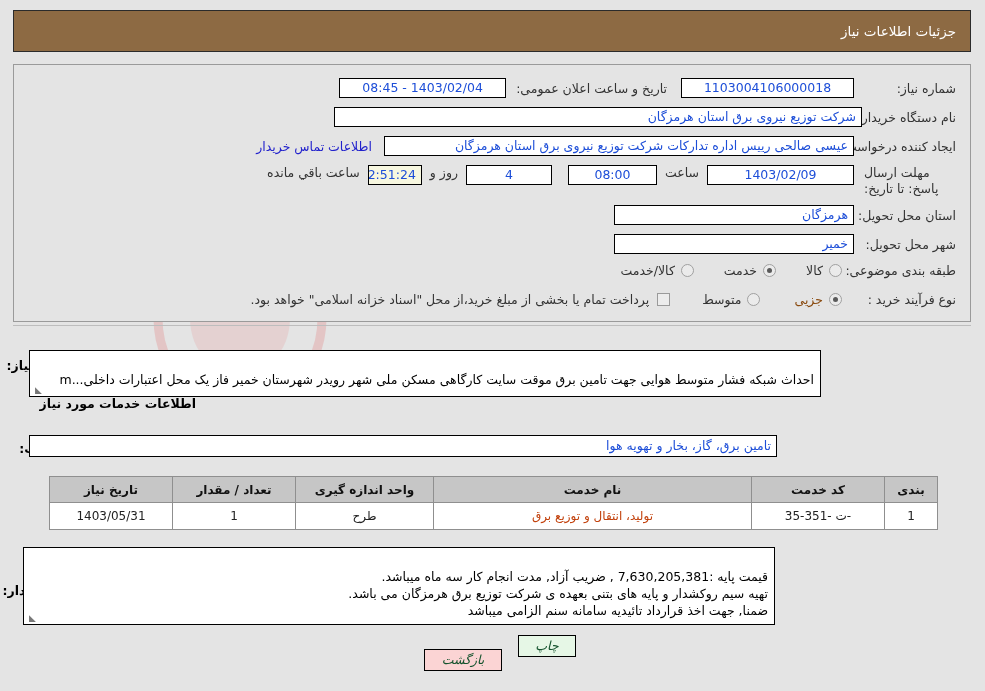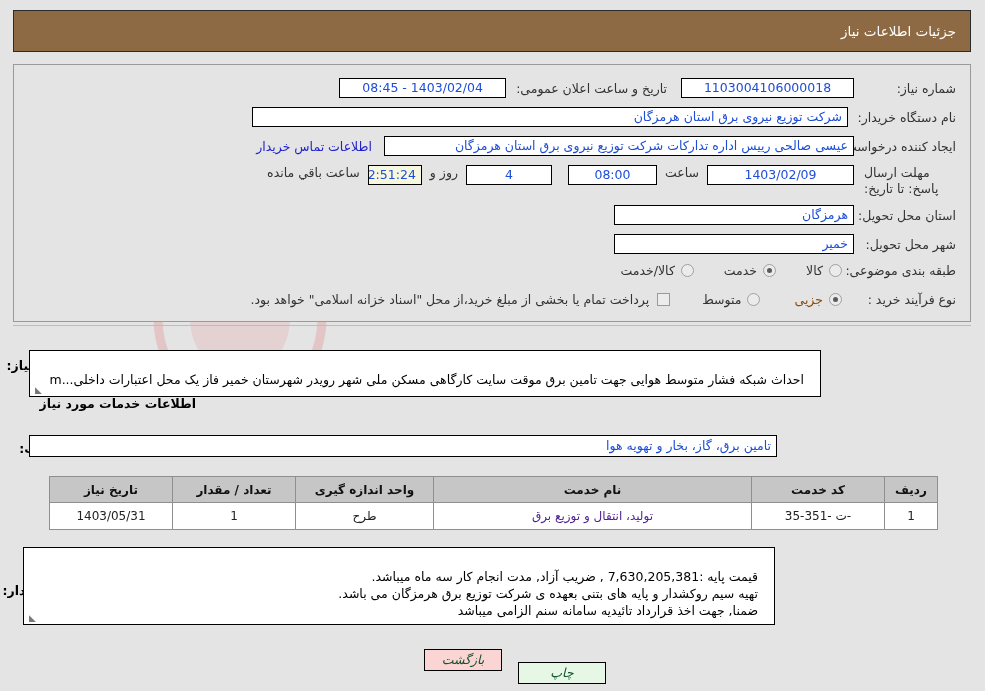--- a/index.html
+++ b/index.html
@@ -146,21 +146,21 @@
     flex: 0 0 auto;
   }
 
   
   .ta {
     box-sizing: border-box;
     border: 1px solid #000;
     background: #ffffff;
     font-size: 12.5px;
     line-height: 17px;
-    padding: 3px 16px 0 6px;
+    padding: 3px 6px 0 6px;
     color: #000;
     direction: rtl;
     text-align: right;
     position: relative;
     overflow: hidden;
     white-space: pre-line;
   }
   .ta .grip {
     position: absolute;
     left: 2px; bottom: 1px;
@@ -197,37 +197,37 @@
   }
   .tbl td {
     background: #ffffff;
     border: 1px solid #8f8f8f;
     height: 26px;
     padding: 0 6px;
     text-align: center;
     color: #222;
     font-size: 12px;
   }
-  .tbl td.svc { color: #4c1d95; }
+  .tbl td.svc { color: #c2410c; }
   .tbl td.num { direction: ltr; }
 
   
   .btn {
     position: absolute;
     box-sizing: border-box;
     border: 1px solid #000;
     height: 22px;
     line-height: 20px;
     text-align: center;
     font-size: 12.5px;
     cursor: pointer;
     color: #14532d;
     font-style: italic;
   }
-  #btn-print  { background: #e6f7e6; left: 518px; top: 662px; width: 88px; }
+  #btn-print  { background: #e6f7e6; left: 518px; top: 635px; width: 58px; }
   #btn-back   { background: #fbd4d4; left: 424px; top: 649px; width: 78px; }
 
   .sep {
     position: absolute;
     left: 13px;
     width: 958px;
     height: 0;
     border-top: 1px solid #bdbdbd;
   }
 </style>
@@ -254,21 +254,21 @@
       <span class="lbl" style="width:92px; text-align:right;">شماره نیاز:</span>
       <div class="fld center" style="width:173px; margin-right:10px;">1103004106000018</div>
     </div>
     <div class="row" style="right:303px; top:13px;">
       <span class="lbl" style="white-space:nowrap;">تاریخ و ساعت اعلان عمومی:</span>
       <div class="fld center" style="width:167px; margin-right:10px;">1403/02/04 - 08:45</div>
     </div>
 
     <div class="row" style="right:14px; top:42px;">
       <span class="lbl" style="width:92px; text-align:right;">نام دستگاه خریدار:</span>
-      <div class="fld right" style="width:596px; margin-right:16px;">شرکت توزیع نیروی برق استان هرمزگان</div>
+      <div class="fld right" style="width:528px; margin-right:2px;">شرکت توزیع نیروی برق استان هرمزگان</div>
     </div>
 
     <div class="row" style="right:14px; top:71px;">
       <span class="lbl" style="width:92px; text-align:right;">ایجاد کننده درخواست:</span>
       <div class="fld right" style="width:470px; margin-right:10px;">عیسی صالحی  رییس اداره تدارکات شرکت توزیع نیروی برق استان هرمزگان</div>
       <span class="link" style="margin-right:12px;">اطلاعات تماس خریدار</span>
     </div>
 
     <div class="row" style="right:14px; top:100px; align-items:flex-start;">
       <span class="lbl" style="width:92px; text-align:left; line-height:16px; white-space:normal;">مهلت ارسال پاسخ: تا تاریخ:</span>
@@ -329,21 +329,21 @@
   <div class="section-title" style="right:0; left:0; top:396px; text-align:right; padding-right:789px; z-index:3;">اطلاعات خدمات مورد نیاز</div>
 
   <div class="row" style="position:absolute; right:889px; top:441px; z-index:3;">
     <span class="lbl lbl-strong">گروه خدمت:</span>
   </div>
   <div class="fld right" style="position:absolute; left:29px; top:435px; width:748px; height:22px; line-height:20px; z-index:3;">تامین برق، گاز، بخار و تهویه هوا</div>
 
   <table class="tbl" id="svc-table" style="right:47px; top:476px; width:889px;">
     <thead>
       <tr>
-        <th style="width:40px;">ردیف</th>
+        <th style="width:40px;">بندی</th>
         <th style="width:120px;">کد خدمت</th>
         <th>نام خدمت</th>
         <th style="width:125px;">واحد اندازه گیری</th>
         <th style="width:110px;">تعداد / مقدار</th>
         <th style="width:110px;">تاریخ نیاز</th>
       </tr>
     </thead>
     <tbody>
       <tr>
         <td class="num">1</td>

